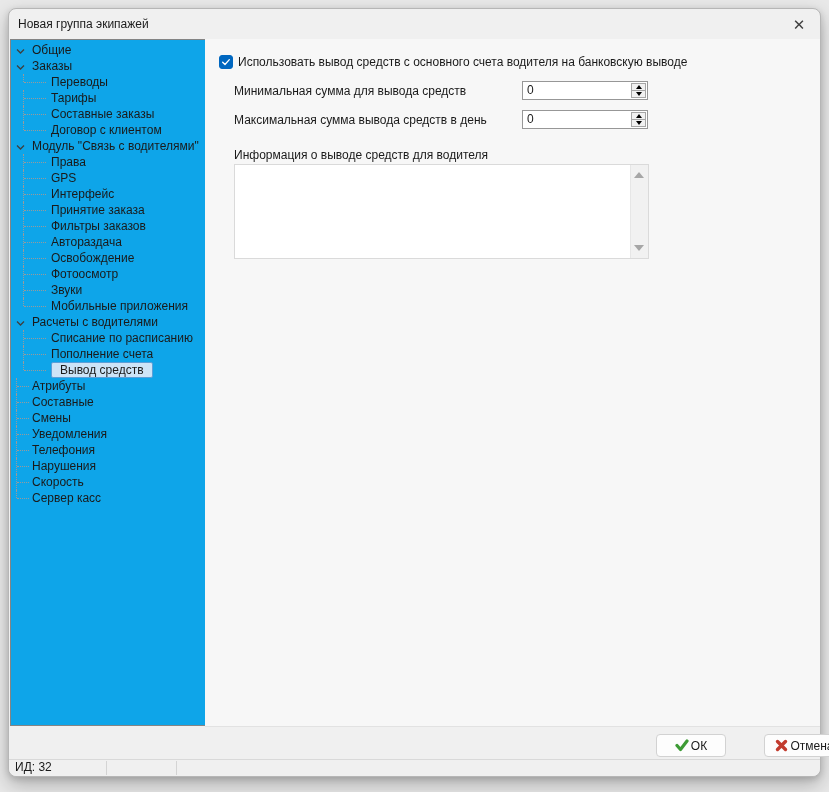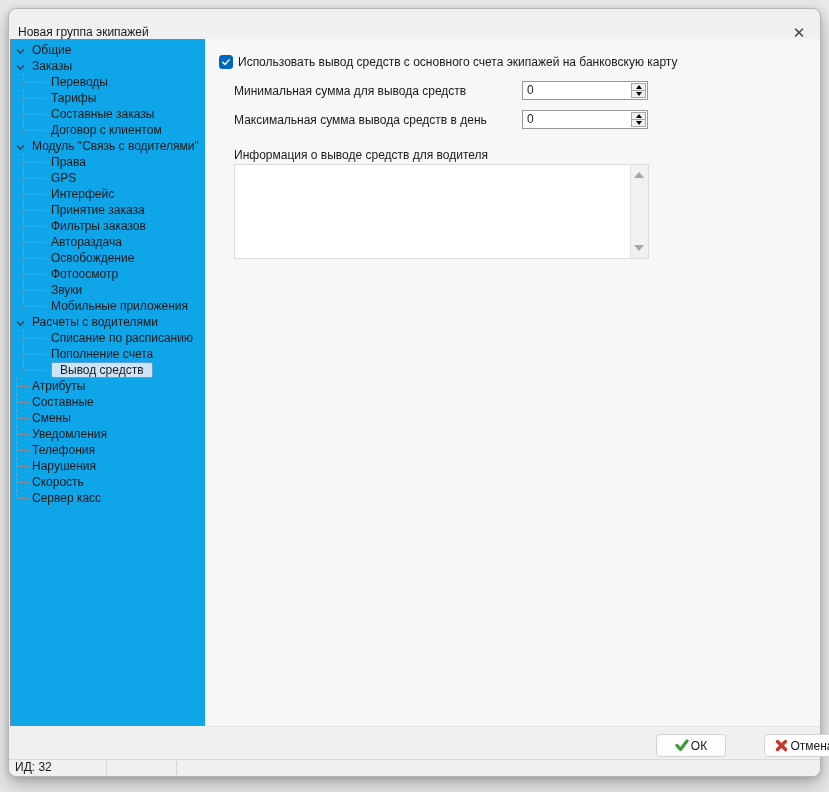--- a/index.html
+++ b/index.html
@@ -9,21 +9,21 @@
     font-family:"Liberation Sans","DejaVu Sans",sans-serif;
     font-size:12px;color:#1a1a1a;
     -webkit-font-smoothing:antialiased;
   }
   .window{
     position:absolute;left:8px;top:8px;width:813px;height:769px;
     background:#f0f0f0;border:1px solid #b6b6b6;border-radius:8px;
     box-shadow:0 8px 20px rgba(0,0,0,.25), 0 2px 6px rgba(0,0,0,.15);
     box-sizing:border-box;
   }
-  .titlebar{position:absolute;left:0;top:8px;right:0;height:30px;text-decoration:underline;}
+  .titlebar{position:absolute;left:0;top:0;right:0;height:30px;text-decoration:underline;}
   .title-text{position:absolute;left:9px;top:0;line-height:30px;color:#1b1b1b;}
   .close-btn{
     position:absolute;top:5px;right:10px;width:22px;height:22px;
     display:flex;align-items:center;justify-content:center;
     font-size:15px;color:#404040;cursor:default;border-radius:4px;
   }
   
   .tree{
     position:absolute;left:1px;top:30px;width:206px;height:687px;
     background:#0ea5e9;border:1px solid #848484;box-sizing:border-box;
@@ -216,21 +216,21 @@
       </div>
   </div>
 
   <div class="main">
 
     <span class="cbx">
       <svg width="10" height="10" viewBox="0 0 12 12">
           <path d="M2 6.2 L4.8 9 L10 3.2" stroke="#ffffff" stroke-width="1.6" fill="none" stroke-linecap="round" stroke-linejoin="round"></path>
         </svg>
     </span>
-    <span class="cbx-label">Использовать вывод средств с основного счета экипажей на банковскую карту</span>
+    <span class="cbx-label">Использовать вывод средств с основного счета водителя на банковскую выводе</span>
 
     <span class="flabel" style="top:44px;">Минимальная сумма для вывода средств</span>
     <div class="spinfield" style="top:42px;">
       <span class="spin-val">0</span>
       <span class="spin-btns">
         <span class="sb up">
             <i class="tri-up"></i>
           </span>
         <span class="sb down">
             <i class="tri-down"></i>

